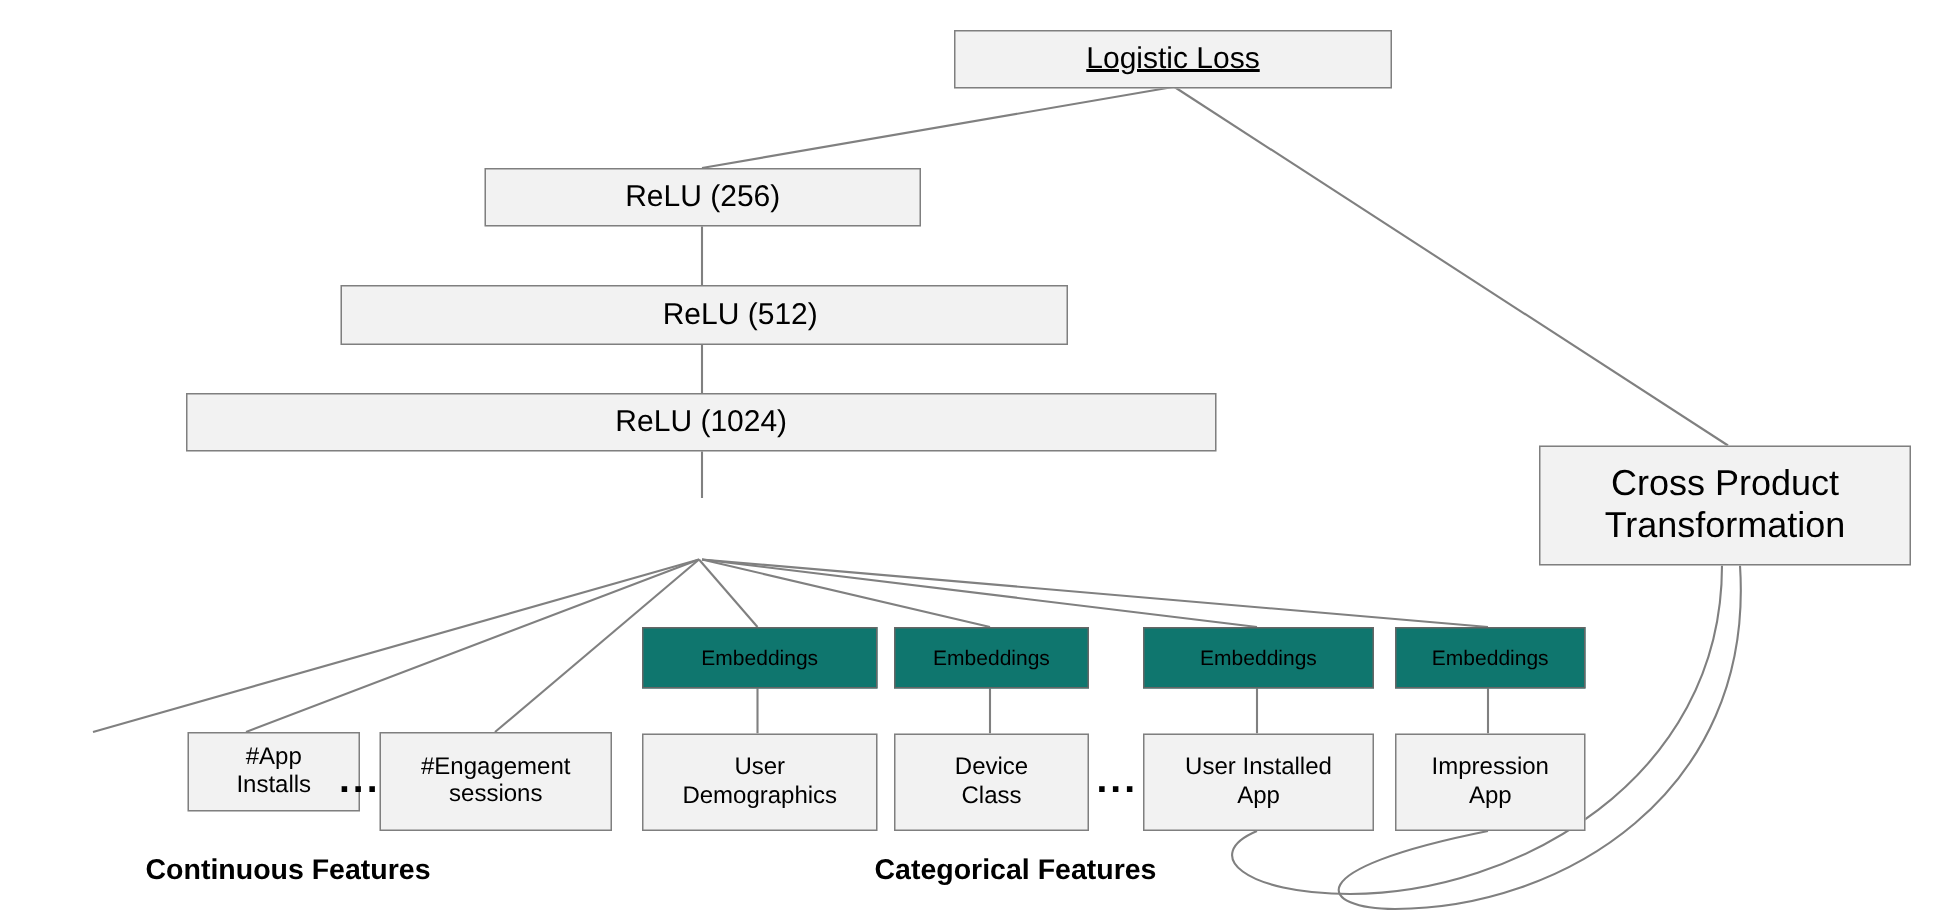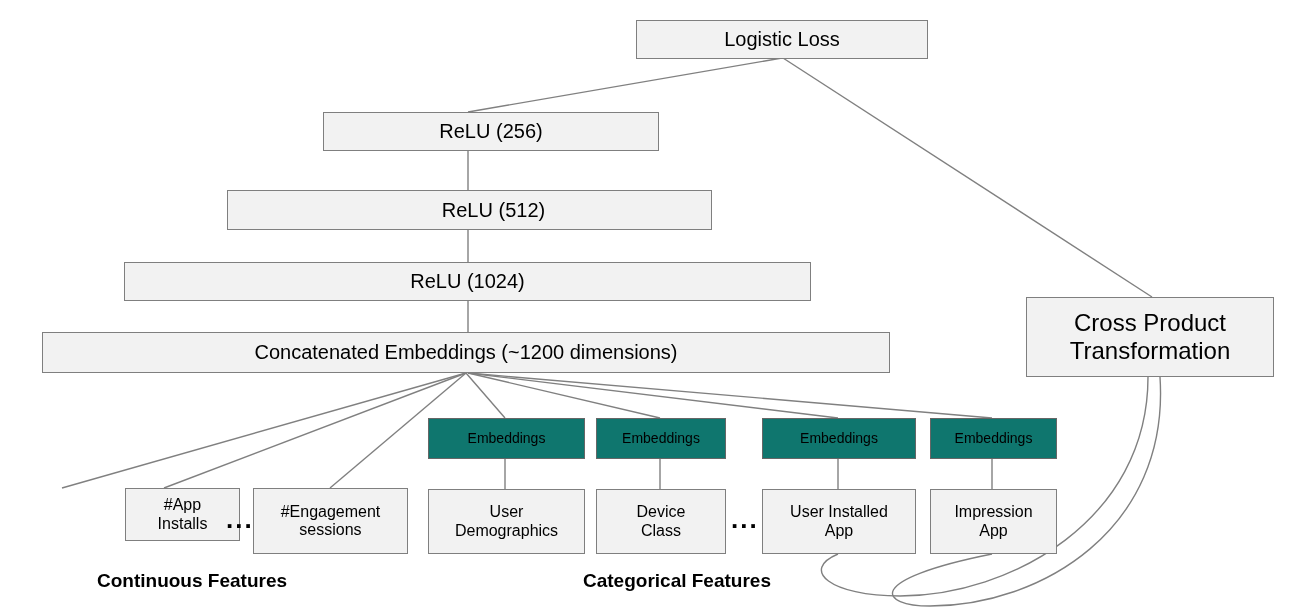--- a/index.html
+++ b/index.html
@@ -105,39 +105,36 @@
       <path d="M 505 459 L 505 489"></path>
       <path d="M 660 459 L 660 489"></path>
       <path d="M 838 459 L 838 489"></path>
       <path d="M 992 459 L 992 489"></path>
 
       <path d="M 1148 377 C 1148 520, 1010 596, 900 596 C 830 596, 800 570, 838 554"></path>
       <path d="M 1160 377 C 1170 530, 1040 606, 930 606 C 880 606, 862 580, 992 554"></path>
     </g>
   </svg>
 
-  <div class="node light t-big" style="left:636px; top:20px; width:292px; height:39px;">
+  <div class="node light t-big" style="left:636px; top:20px; width:292px; height:39px;text-decoration:underline;">
     <span class="lbl">Logistic Loss</span>
   </div>
 
-  <div class="node light t-big" style="left:323px; top:112px; width:336px; height:39px;">
+  <div class="node light t-big" style="left:323px; top:112px; width:291px; height:39px;">
     <span class="lbl">ReLU (256)</span>
   </div>
 
   <div class="node light t-big" style="left:227px; top:190px; width:485px; height:40px;padding-left:48px;">
     <span class="lbl">ReLU (512)</span>
   </div>
 
   <div class="node light t-big" style="left:124px; top:262px; width:687px; height:39px;">
     <span class="lbl">ReLU (1024)</span>
   </div>
 
-  <div class="node light t-big" style="left:42px; top:332px; width:848px; height:41px;">
-    <span class="lbl">Concatenated Embeddings (~1200 dimensions)</span>
-  </div>
 
   <div class="node light t-mid" style="left:1026px; top:297px; width:248px; height:80px;">
     <span class="lbl">Cross Product
 Transformation</span>
   </div>
 
   <div class="node shaded t-emb" style="left:428px; top:418px; width:157px; height:41px;">
     <span class="lbl">Embeddings</span>
   </div>
   <div class="node shaded t-emb" style="left:596px; top:418px; width:130px; height:41px;">

